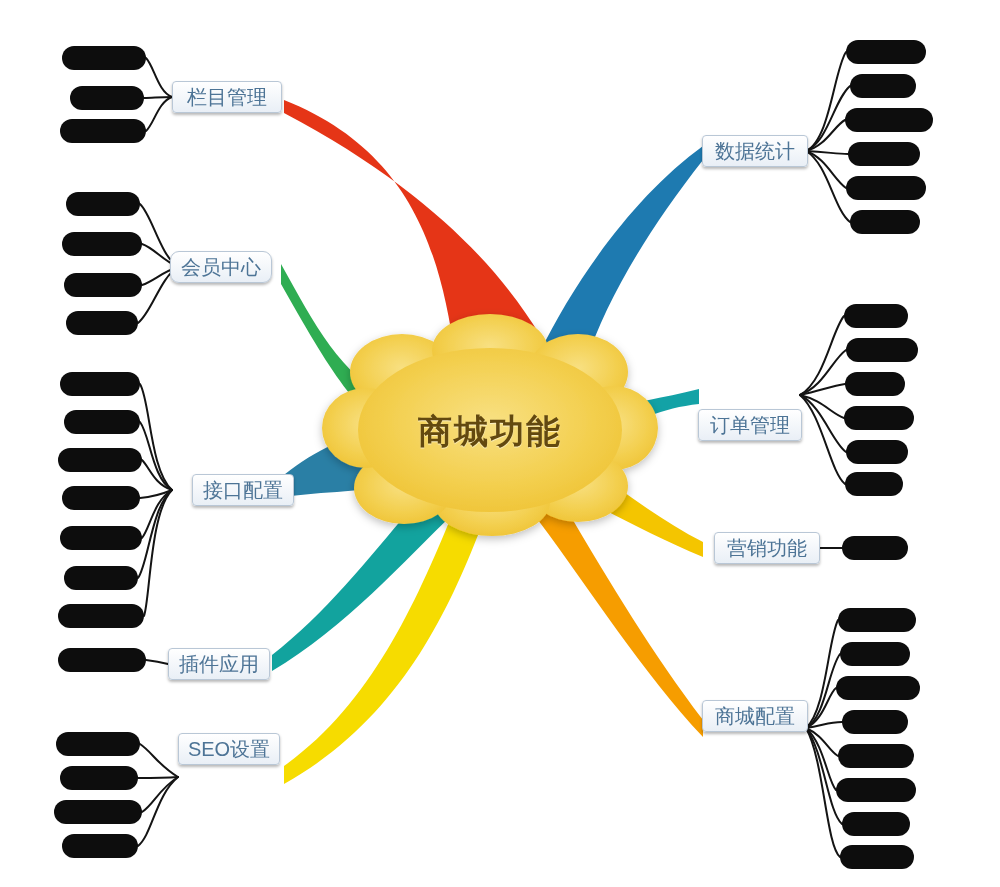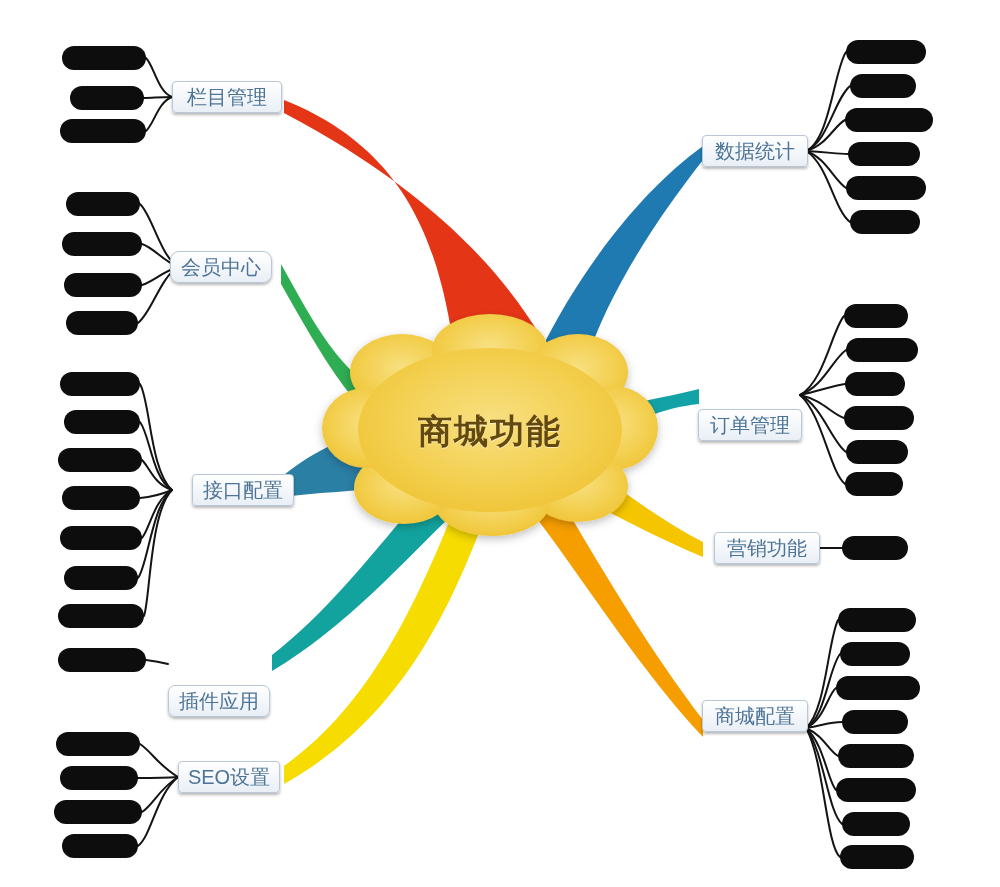--- a/index.html
+++ b/index.html
@@ -163,24 +163,24 @@
 
 <div class="branch-label" style="left:172px;top:81px;width:108px;">
   <span>栏目管理</span>
 </div>
 <div class="branch-label" style="left:170px;top:251px;width:100px;border-radius:9px;">
   <span>会员中心</span>
 </div>
 <div class="branch-label" style="left:172px;top:474px;width:100px;margin-left:20px;">
   <span>接口配置</span>
 </div>
-<div class="branch-label" style="left:168px;top:685px;width:100px;border-radius:7px;">
+<div class="branch-label" style="left:168px;top:648px;width:100px;">
   <span>插件应用</span>
 </div>
-<div class="branch-label" style="left:178px;top:761px;width:100px;">
+<div class="branch-label" style="left:178px;top:733px;width:100px;">
   <span>SEO设置</span>
 </div>
 <div class="branch-label" style="left:702px;top:135px;width:104px;text-align:center;">
   <span>数据统计</span>
 </div>
 <div class="branch-label" style="left:698px;top:379px;width:102px;margin-top:30px;">
   <span>订单管理</span>
 </div>
 <div class="branch-label" style="left:702px;top:532px;width:104px;margin-left:12px;">
   <span>营销功能</span>

